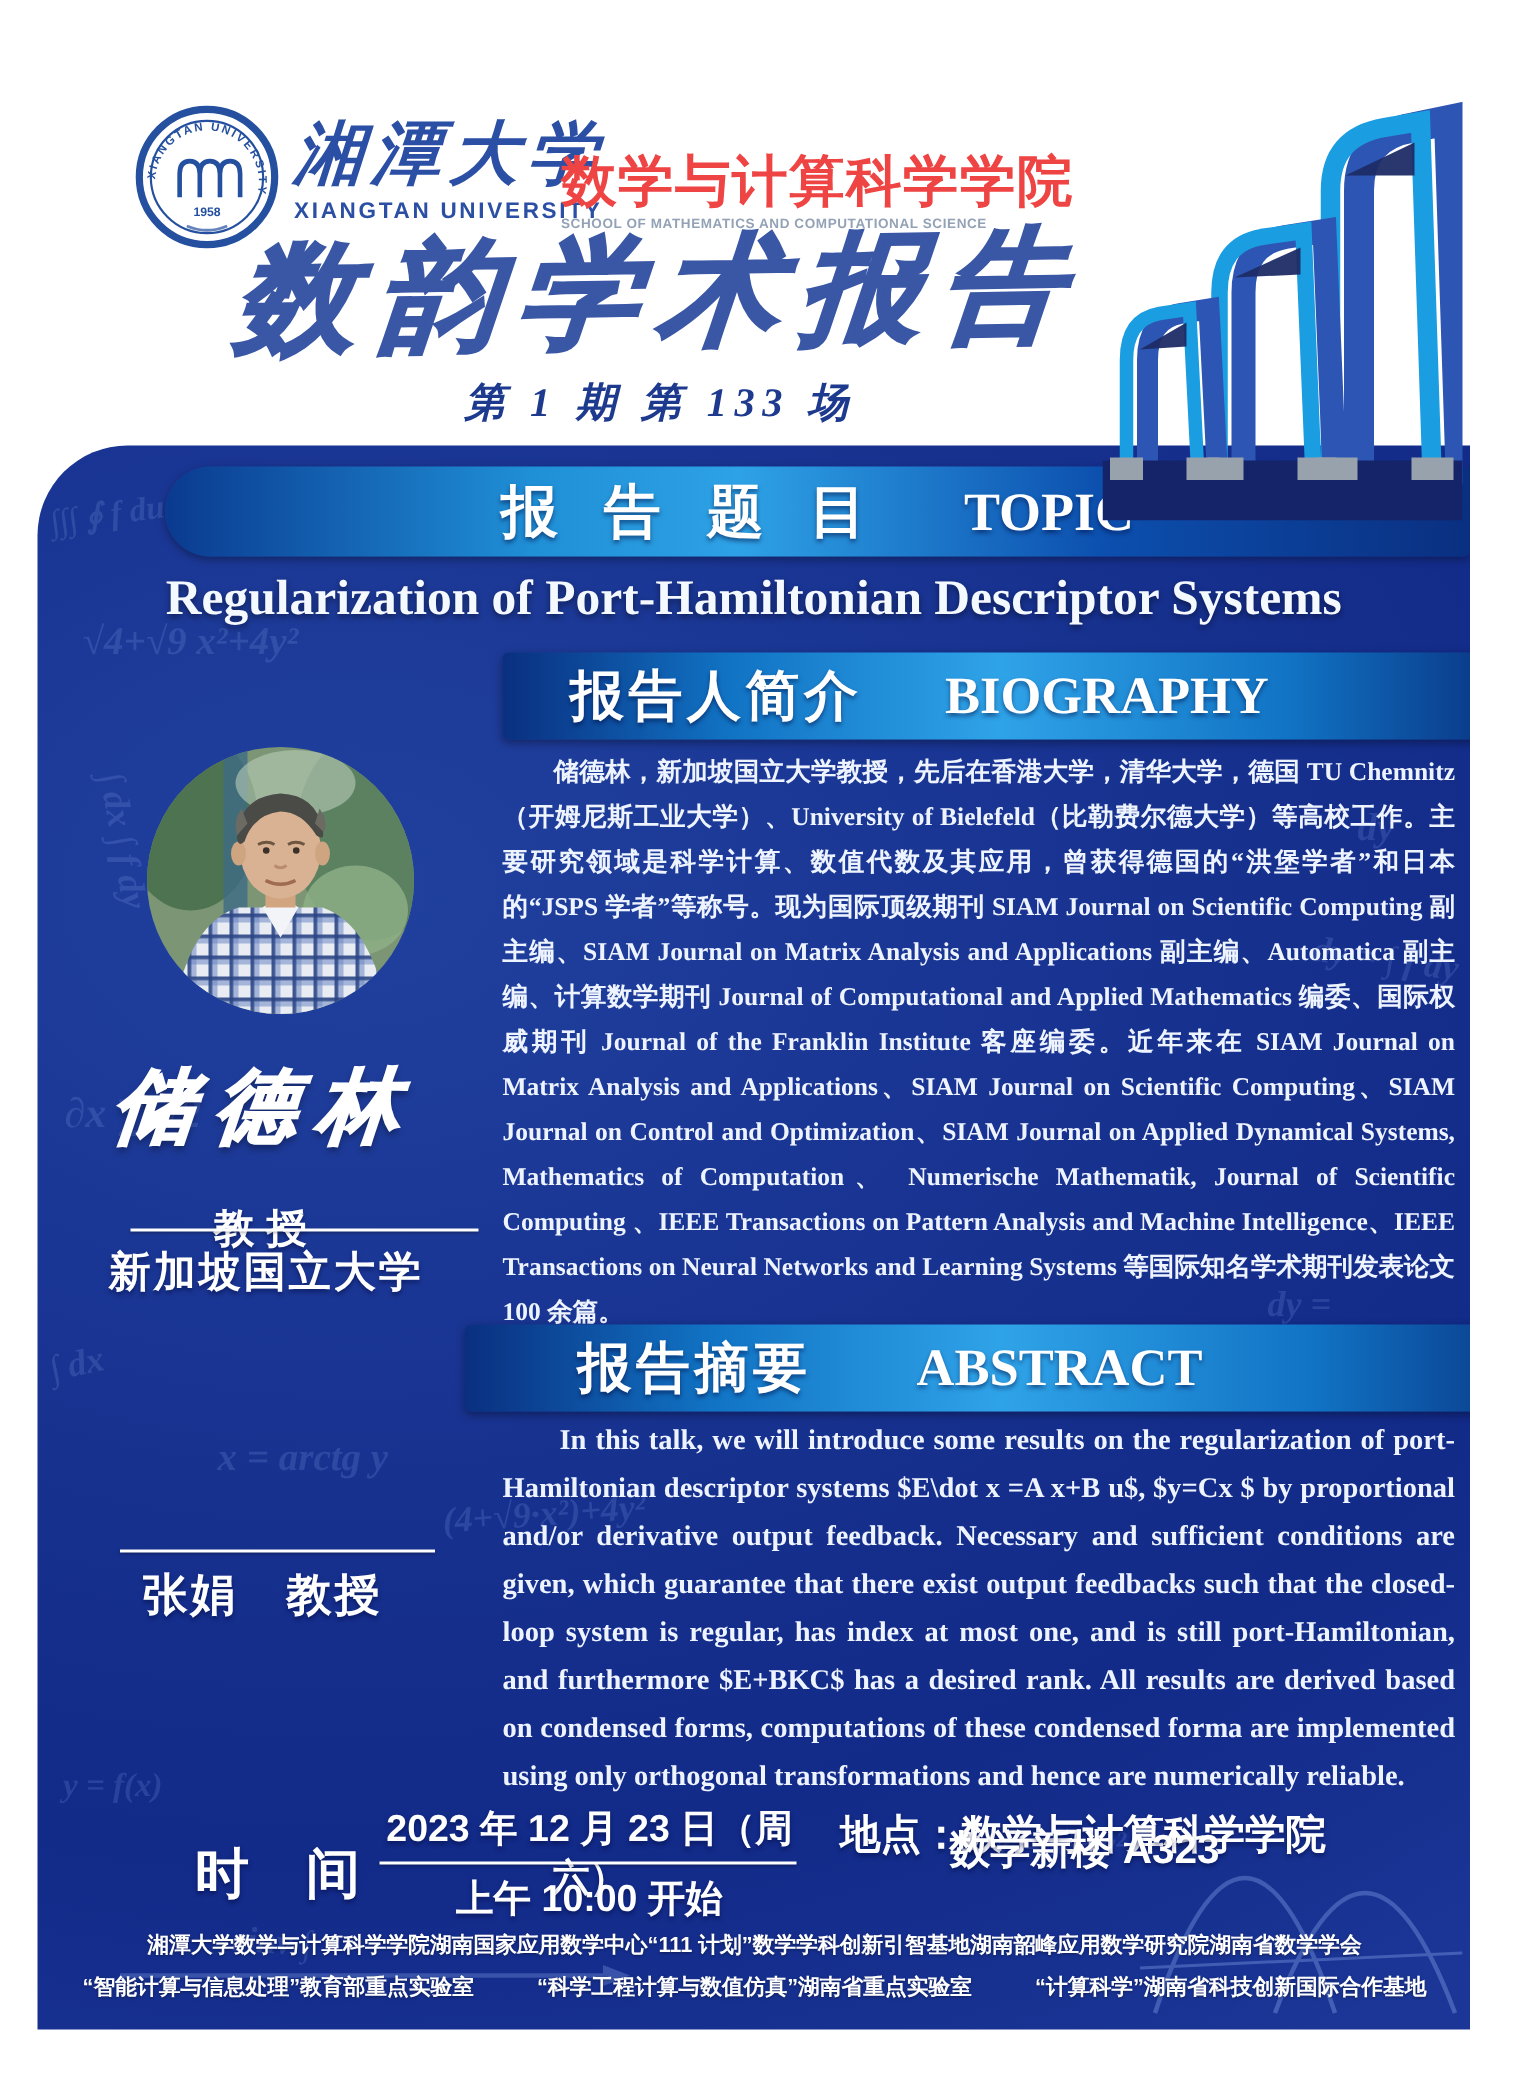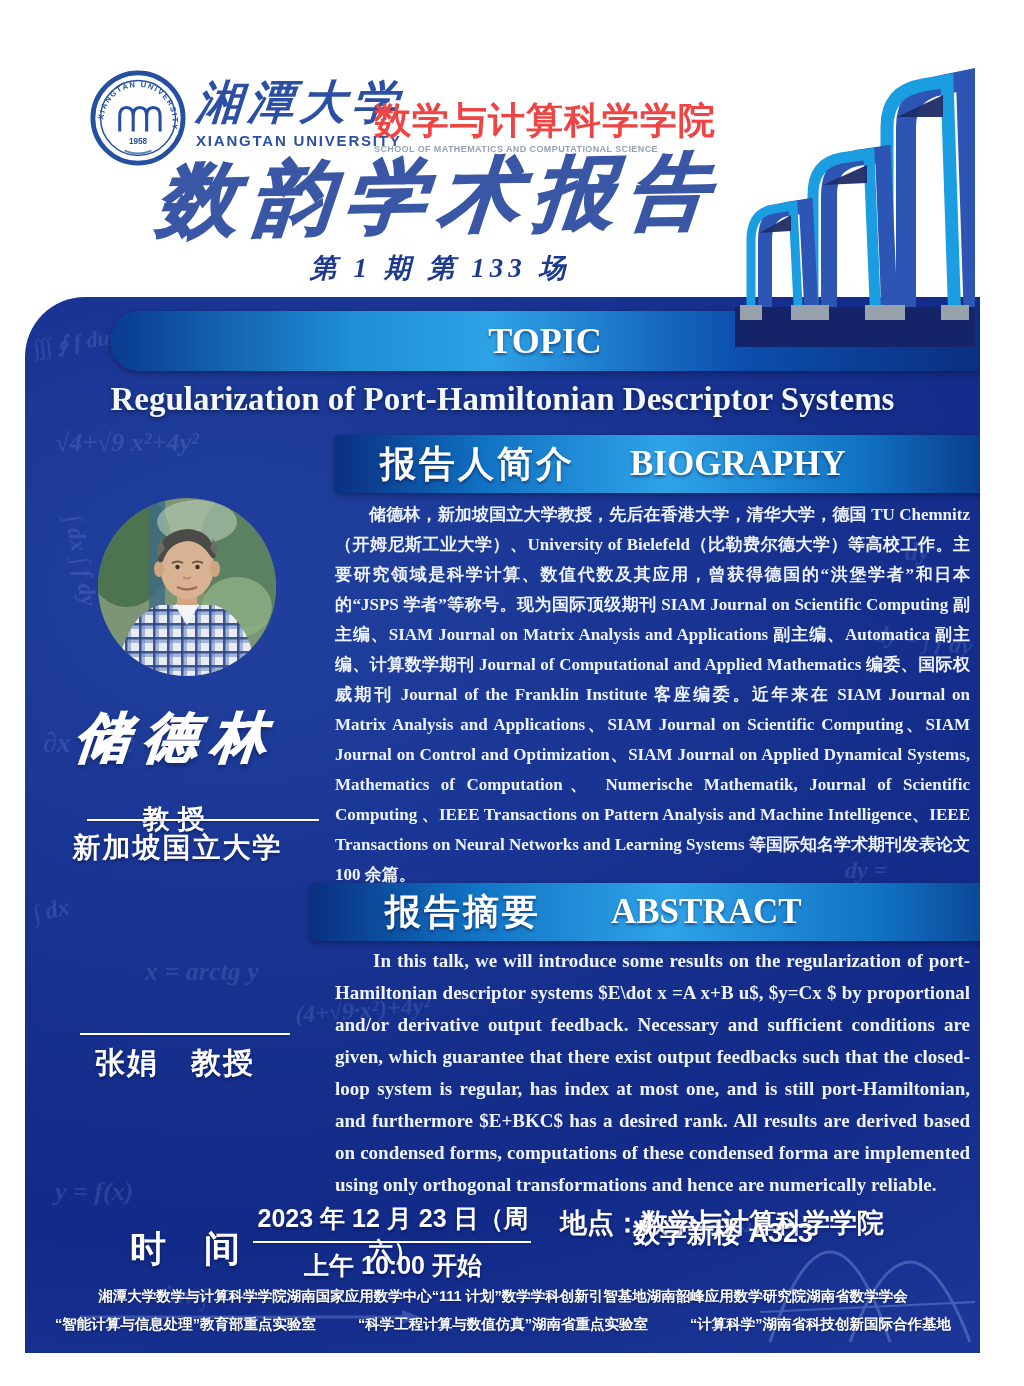--- a/index.html
+++ b/index.html
@@ -94,46 +94,47 @@
       <rect x="70" y="250" width="24" height="15"></rect>
         <rect x="130" y="250" width="26" height="15"></rect>
       <rect x="142" y="250" width="28" height="15"></rect>
         <rect x="206" y="250" width="28" height="15"></rect>
     </g>
   </svg>
 
   <div class="abs body-bg">
 
     <span class="abs doodle" style="left:8px;top:30px;font-size:22px;transform:rotate(-8deg);">∫∫∫ ∮ f du dz =</span>
-    <span class="abs doodle" style="left:30px;top:131px;font-size:26px;">√4+√9 x²+4y²</span>
+    <span class="abs doodle" style="left:30px;top:116px;font-size:26px;">√4+√9 x²+4y²</span>
     <span class="abs doodle" style="left:10px;top:250px;font-size:24px;transform:rotate(80deg);">∫ dx  ∫ f dy</span>
     <span class="abs doodle" style="left:18px;top:430px;font-size:28px;">∂x ∑ √2</span>
     <span class="abs doodle" style="left:8px;top:600px;font-size:24px;transform:rotate(-12deg);">∫ dx</span>
     <span class="abs doodle" style="left:120px;top:660px;font-size:26px;">x = arctg y</span>
-    <span class="abs doodle" style="left:30px;top:880px;font-size:26px;">y = f(x)</span>
+    <span class="abs doodle" style="left:17px;top:880px;font-size:22px;">y = f(x)</span>
     <span class="abs doodle" style="left:880px;top:240px;font-size:26px;">dy</span>
     <span class="abs doodle" style="left:850px;top:330px;font-size:24px;transform:rotate(8deg);">dy =  ∫ f dy</span>
     <span class="abs doodle" style="left:820px;top:560px;font-size:24px;">dy =</span>
     <span class="abs doodle" style="left:760px;top:620px;font-size:22px;transform:rotate(-6deg);">1/√2  ∮</span>
     <span class="abs doodle" style="left:640px;top:920px;font-size:24px;">z = x²+y²</span>
     <span class="abs doodle" style="left:130px;top:985px;font-size:24px;transform:rotate(4deg);">sinv ∫</span>
     <span class="abs doodle" style="left:270px;top:700px;font-size:24px;transform:rotate(-4deg);">(4+√9·x²)+4y²</span>
 
     <svg class="abs" style="left:735px;top:855px;opacity:.30;" width="215" height="195" viewBox="0 0 215 195">
       <path d="M10,190 Q70,10 130,190" fill="none" stroke="#9fc0ff" stroke-width="3"></path>
       <path d="M90,190 Q150,30 210,190" fill="none" stroke="#9fc0ff" stroke-width="3"></path>
       <line x1="0" y1="160" x2="215" y2="150" stroke="#9fc0ff" stroke-width="2"></line>
     </svg>
     <svg class="abs" style="left:55px;top:1010px;opacity:.25;" width="340" height="20" viewBox="0 0 340 20">
       <line x1="0" y1="10" x2="325" y2="10" stroke="#9fc0ff" stroke-width="3"></line>
       <polygon points="340,10 322,3 322,17" fill="#9fc0ff"></polygon>
     </svg>
 
     <div class="abs bar" style="left:85px;top:14px;width:870px;height:60px;border-radius:30px 4px 4px 30px;justify-content:center;gap:55px;
          background:linear-gradient(90deg,#0a3a90 0%,#1f8fd6 28%,#2ea2e6 44%,#0c4fae 72%,#0a2f80 100%);">
+      <span class="cn" style="font-size:38px;letter-spacing:10px;">报 告 题 目</span>
       <span class="en" style="font-size:36px;">TOPIC</span>
     </div>
 
     <div class="abs white-serif" style="left:15px;top:84px;width:925px;text-align:center;font-size:33px;text-shadow:0 2px 4px rgba(0,0,0,.45);">Regularization of Port-Hamiltonian Descriptor Systems</div>
 
     <div class="abs bar" style="left:310px;top:138px;width:645px;height:58px;border-radius:4px;padding-left:45px;gap:55px;">
       <span class="cn" style="font-size:36px;letter-spacing:3px;">报告人简介</span>
       <span class="en" style="font-size:35px;">BIOGRAPHY</span>
     </div>
 

